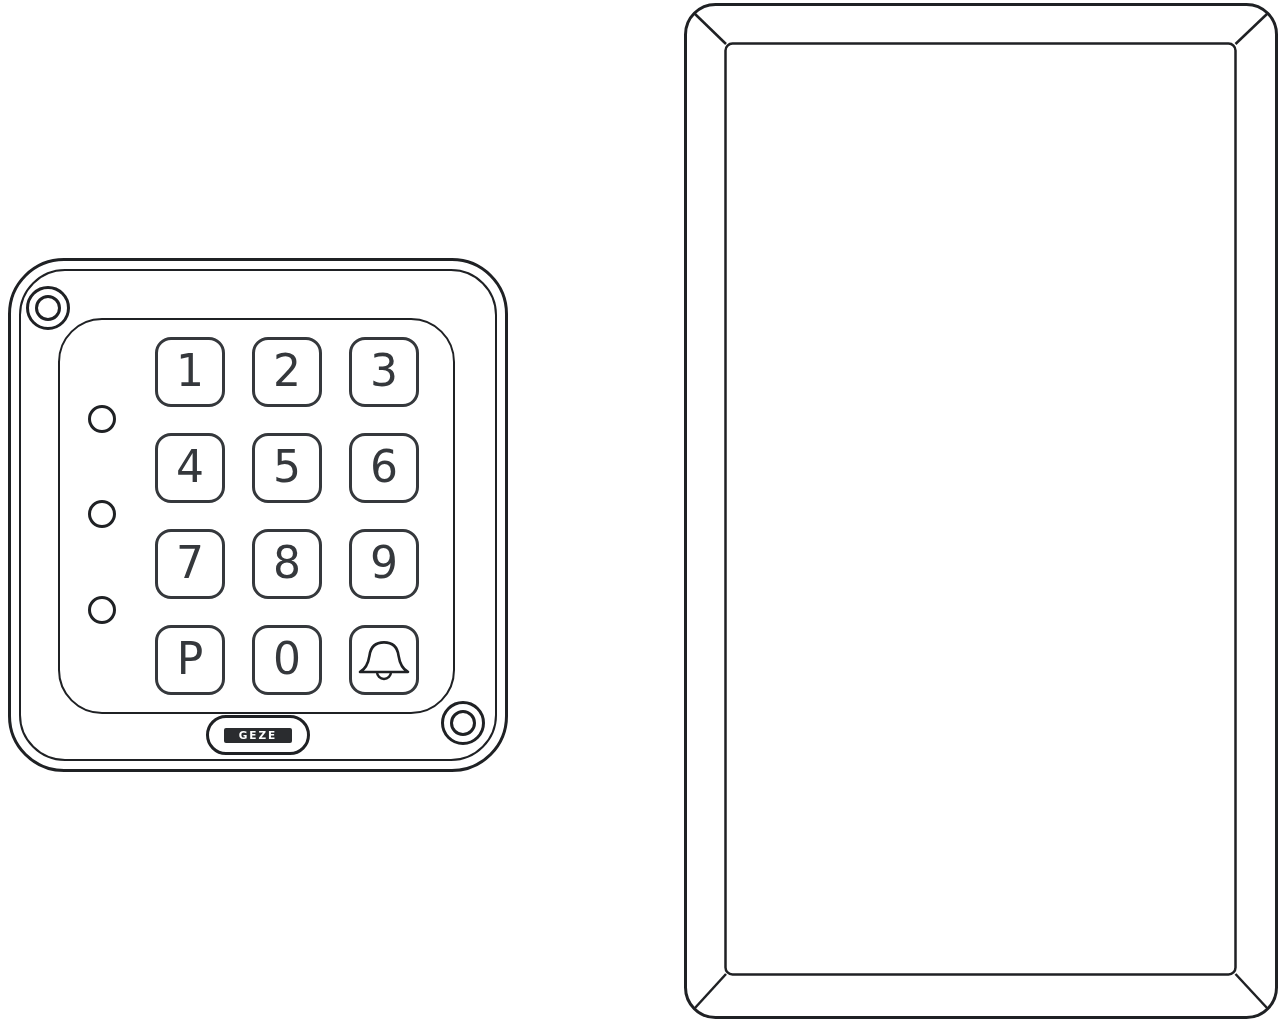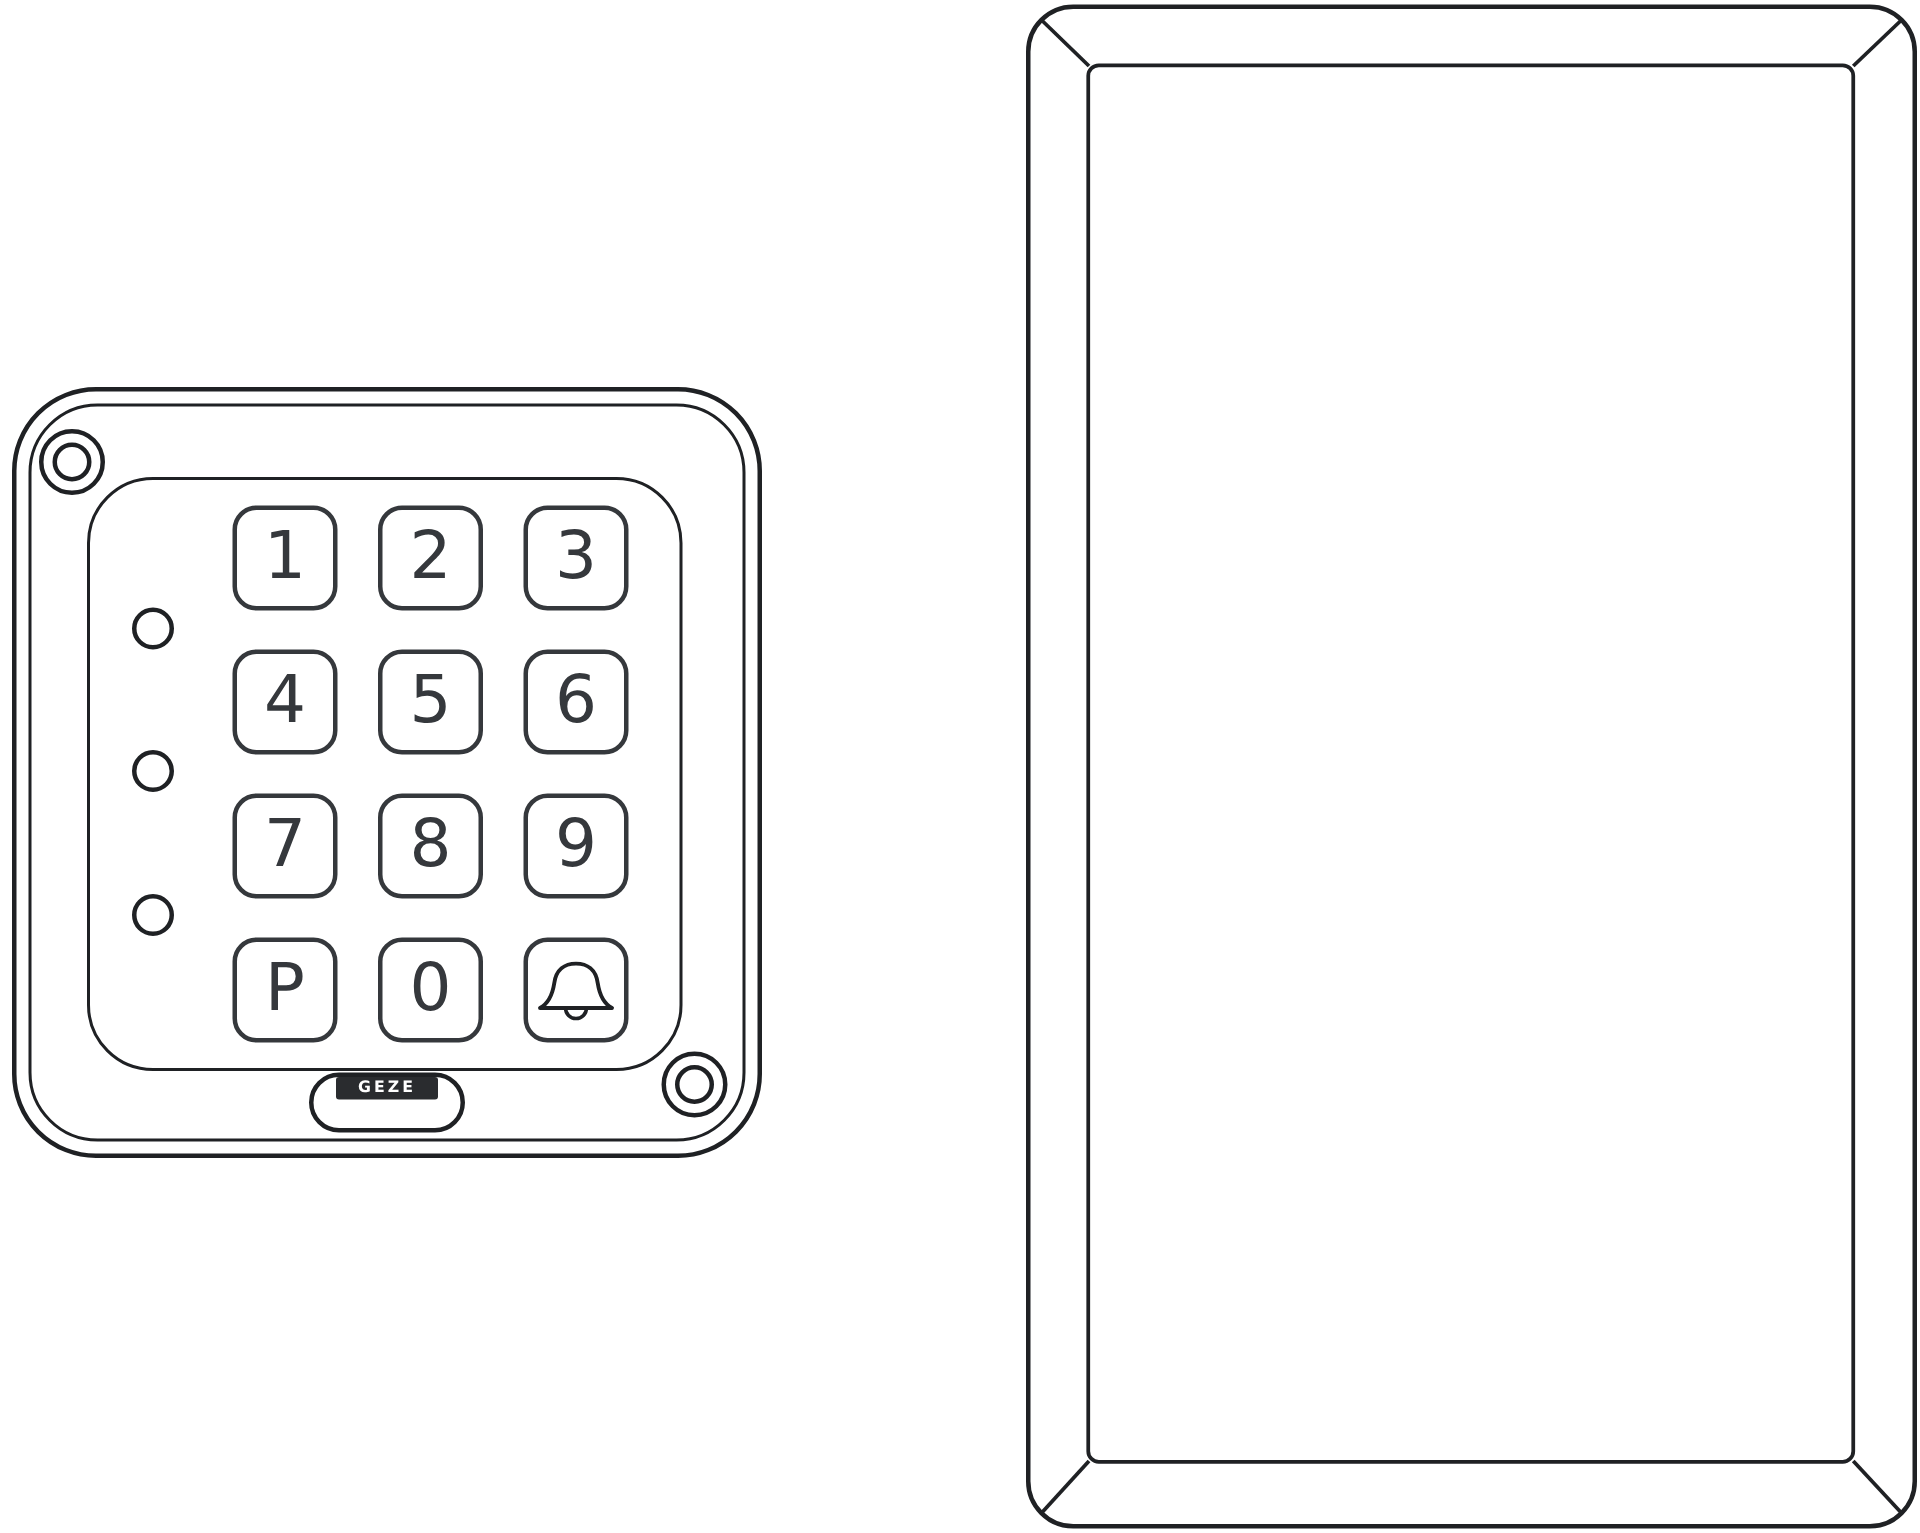--- a/index.html
+++ b/index.html
@@ -50,21 +50,21 @@
     border:3px solid var(--digit);border-radius:16px;background:var(--background);
     display:flex;align-items:center;justify-content:center;
   }
   .key span{
     font-size:44px;color:var(--digit);line-height:1;
     transform:translateY(-1px);
   }
   .logo-pill{
     position:absolute;left:206px;top:715px;width:104px;height:40px;
     border:3.4px solid var(--line);border-radius:20px;background:var(--background);
-    display:flex;justify-content:center;z-index:5;
+    display:flex;align-items:center;justify-content:center;z-index:5;
   }
   .logo-mark{
     min-width:68px;height:15px;padding:0 4px;background:var(--logo_bg);
     color:#ffffff;font-size:10.5px;font-weight:bold;letter-spacing:2px;
     display:flex;align-items:center;justify-content:center;border-radius:2px;
     line-height:1;
   }
   
   .plate-svg{position:absolute;left:0;top:0;}
   .plate-svg *{vector-effect:none;}

